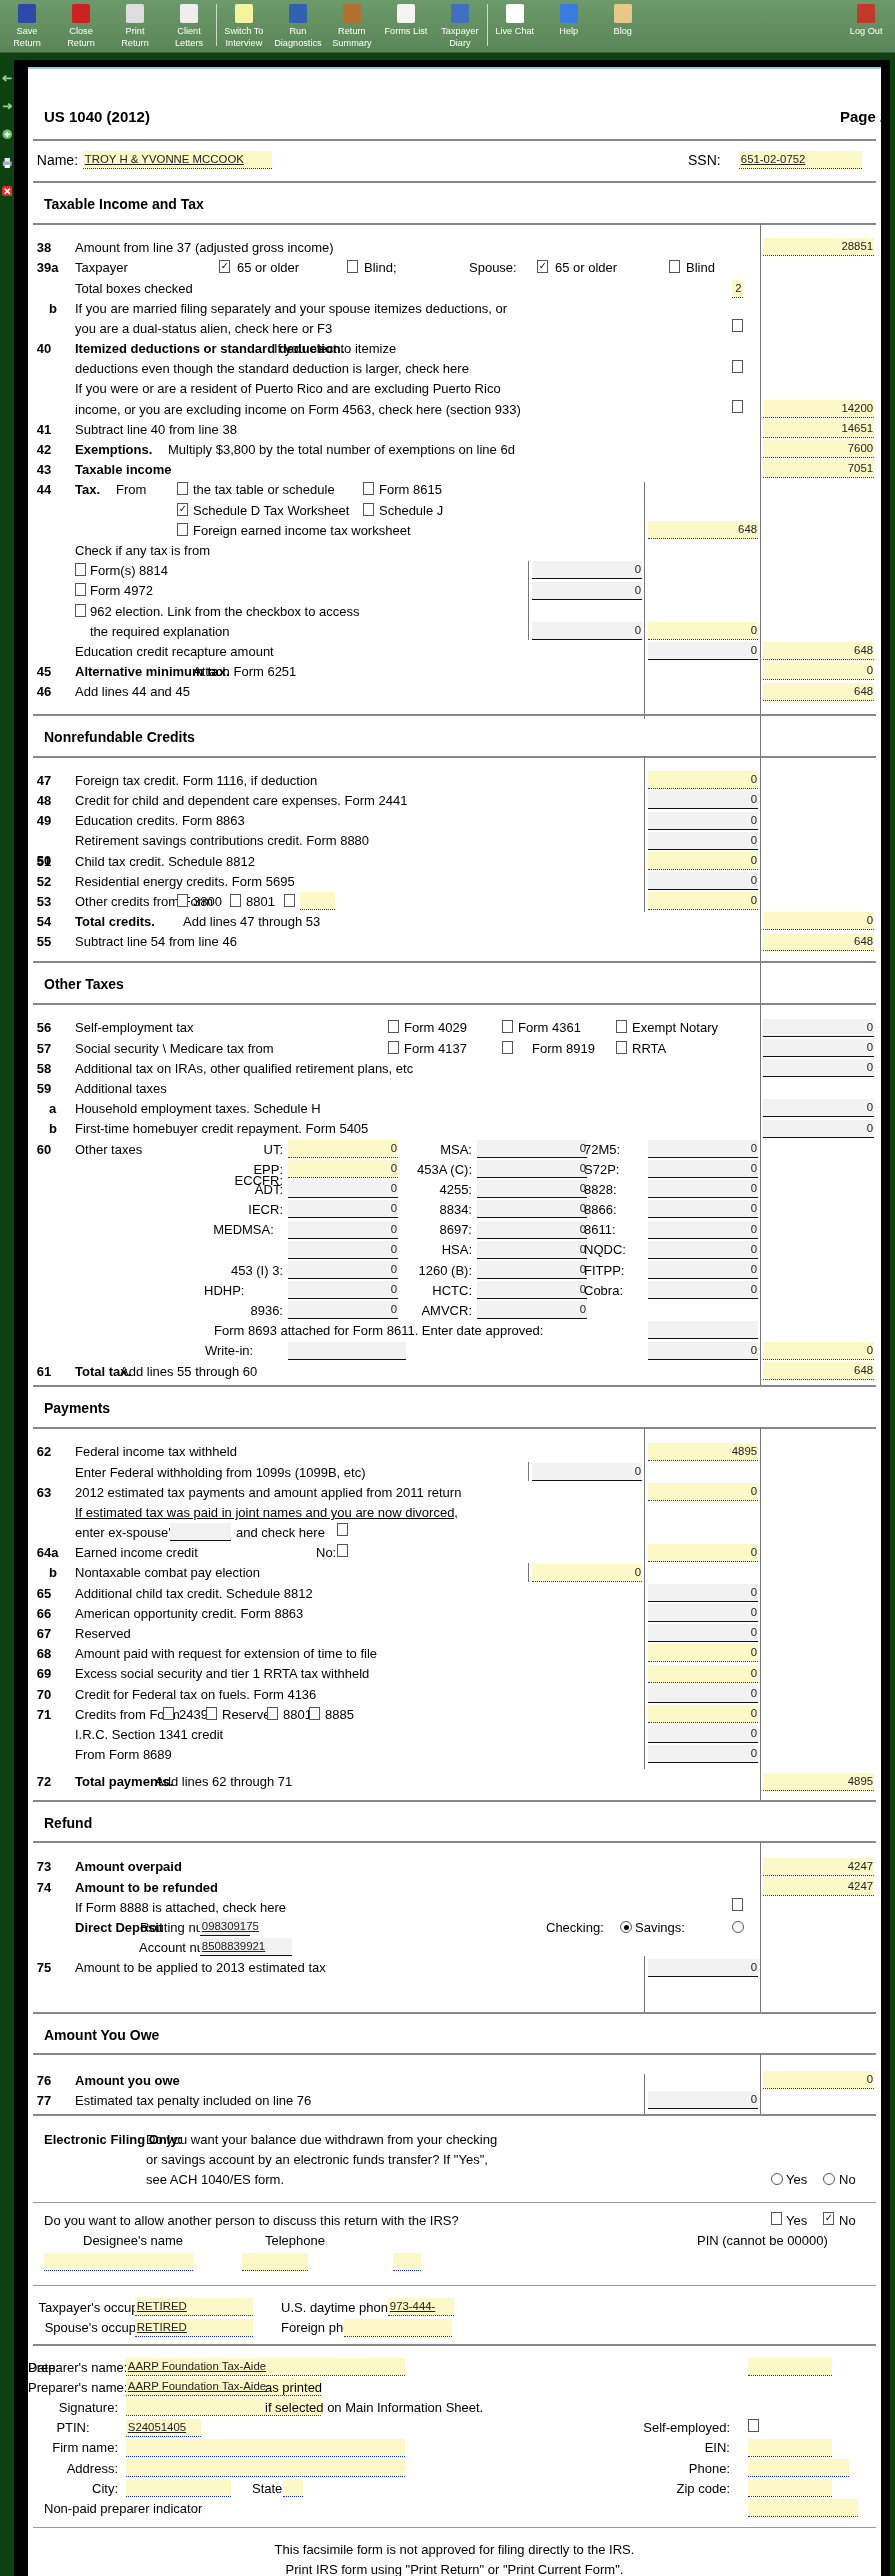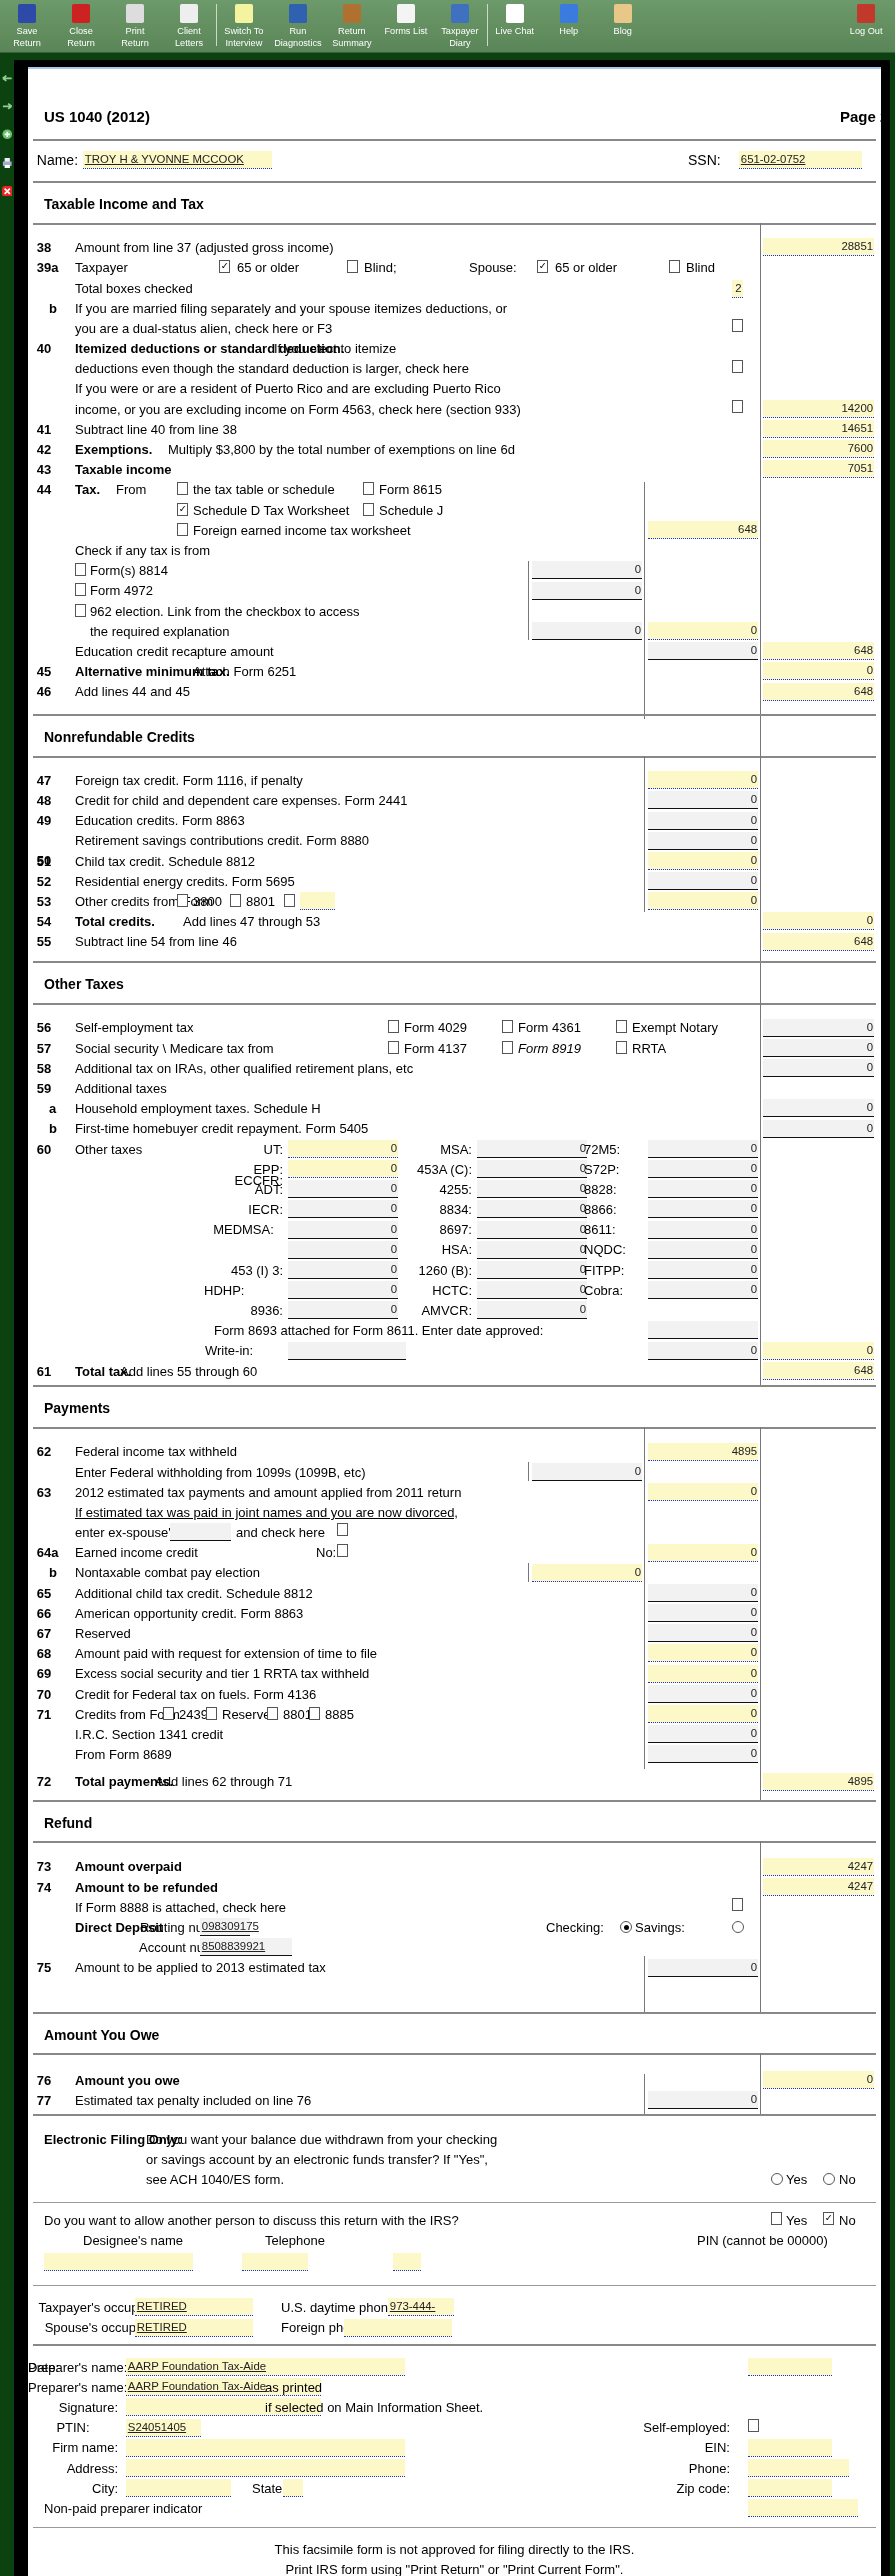--- a/index.html
+++ b/index.html
@@ -225,21 +225,21 @@
 <div class="abs" style="left:47px;top:615px">Add lines 44 and 45</div>
 <div class="yf" style="left:735px;top:614px;width:111px">648</div>
 
 <div class="hr" style="top:645px"></div>
 <div class="sec" style="left:16px;top:660px">Nonrefundable Credits</div>
 <div class="hr" style="top:687px"></div>
 <div class="vline" style="left:732px;top:687px;height:250px"></div>
 <div class="vline" style="left:616px;top:687px;height:156px"></div>
 <div id="nonref-rows">
         <div class="abs b" style="left: 8.8px; top: 704px;">47</div>
-        <div class="abs" style="left: 47px; top: 704px;">Foreign tax credit.  Form 1116,  if penalty</div>
+        <div class="abs" style="left: 47px; top: 704px;">Foreign tax credit.  Form 1116,  if deduction</div>
         <div class="yf" style="left: 620px; top: 702px; width: 110px;">0</div>
         <div class="abs b" style="left: 8.8px; top: 724px;">48</div>
         <div class="abs" style="left: 47px; top: 724px;">Credit for child and dependent care expenses.  Form 2441</div>
         <div class="gf" style="left: 620px; top: 722px; width: 110px;">0</div>
         <div class="abs b" style="left: 8.8px; top: 744px;">49</div>
         <div class="abs" style="left: 47px; top: 744px;">Education credits.  Form 8863</div>
         <div class="gf" style="left: 620px; top: 743px; width: 110px;">0</div>
         <div class="abs b" style="left: 8.8px; top: 764px; margin-top: 20px;">50</div>
         <div class="abs" style="left: 47px; top: 764px;">Retirement savings contributions credit.  Form 8880</div>
         <div class="gf" style="left: 620px; top: 763px; width: 110px;">0</div>
@@ -279,21 +279,21 @@
         <div class="cb" style="left: 474px; top: 951px;"></div>
         <div class="abs" style="left: 490px; top: 951px;">Form 4361</div>
         <div class="cb" style="left: 588px; top: 951px;"></div>
         <div class="abs" style="left: 604px; top: 951px;">Exempt Notary</div>
         <div class="gf" style="left: 735px; top: 950px; width: 111px;">0</div>
         <div class="abs b" style="left: 8.8px; top: 972px;">57</div>
         <div class="abs" style="left: 47px; top: 972px;">Social security \ Medicare tax from</div>
         <div class="cb" style="left: 360px; top: 972px;"></div>
         <div class="abs" style="left: 376px; top: 972px;">Form 4137</div>
         <div class="cb" style="left: 474px; top: 972px;"></div>
-        <div class="abs" style="left: 490px; top: 972px; font-style: italic;">Form 8919</div>
+        <div class="abs" style="left: 504px; top: 972px;">Form 8919</div>
         <div class="cb" style="left: 588px; top: 972px;"></div>
         <div class="abs" style="left: 604px; top: 972px;">RRTA</div>
         <div class="gf" style="left: 735px; top: 970px; width: 111px;">0</div>
         <div class="abs b" style="left: 8.8px; top: 992px;">58</div>
         <div class="abs" style="left: 47px; top: 992px;">Additional tax on IRAs,  other qualified retirement plans,  etc</div>
         <div class="gf" style="left: 735px; top: 990px; width: 111px;">0</div>
         <div class="abs b" style="left: 8.8px; top: 1012px;">59</div>
         <div class="abs" style="left: 47px; top: 1012px;">Additional taxes</div>
         <div class="abs b" style="left: 21px; top: 1032px;">a</div>
         <div class="abs" style="left: 47px; top: 1032px;">Household employment taxes.  Schedule H</div>

